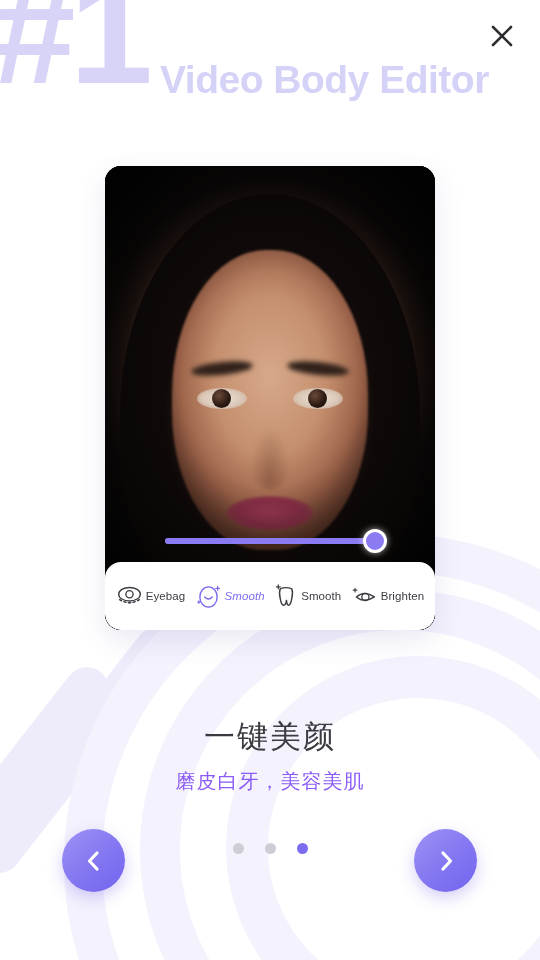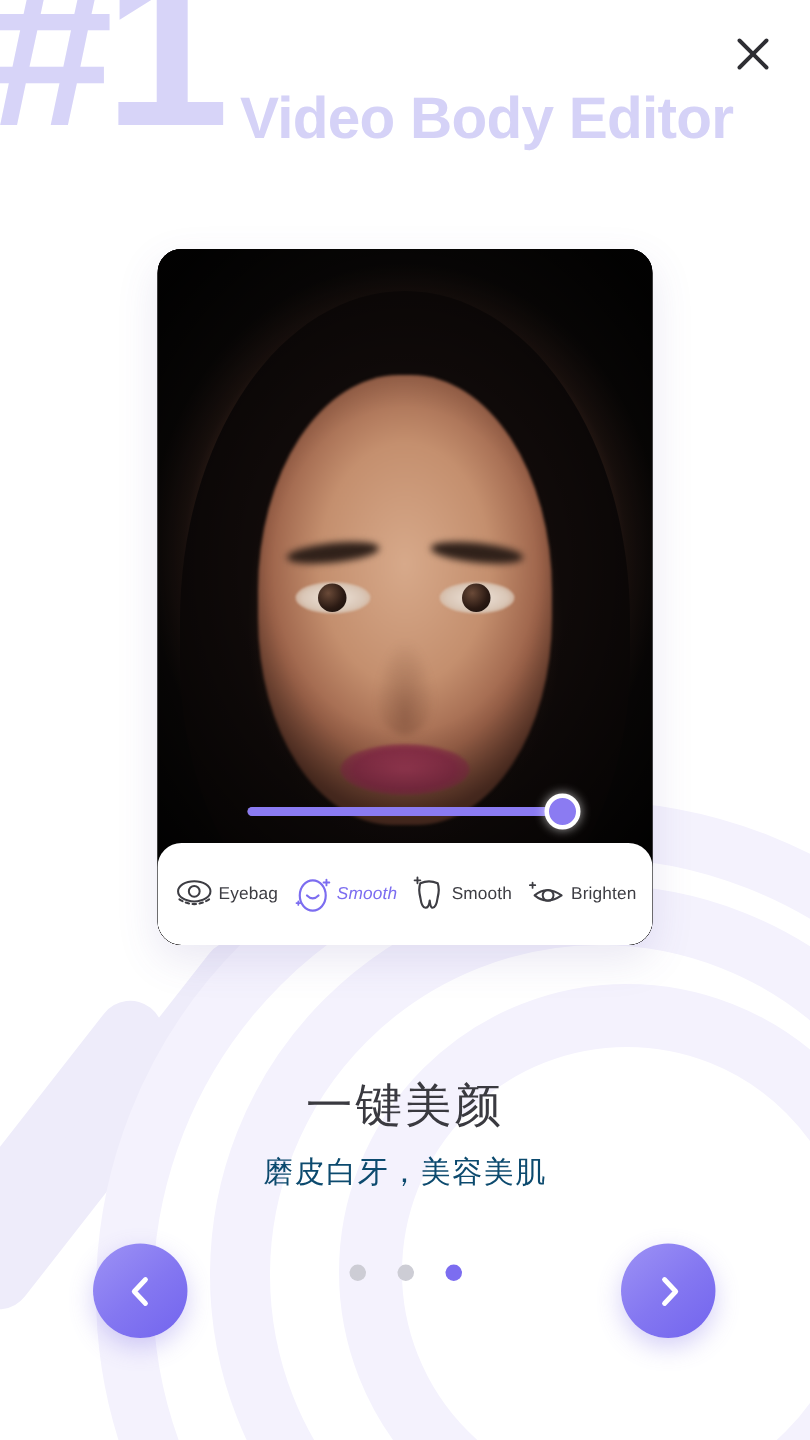--- a/index.html
+++ b/index.html
@@ -208,21 +208,21 @@
     font-weight: normal;
     color: #3a3a40;
     letter-spacing: 2px;
   }
   .caption-sub {
     position: absolute;
     left: 0; right: 0;
     top: 768px;
     text-align: center;
     font-size: 20px;
-    color: #0c4a6e;
+    color: #8b5cf6;
     letter-spacing: 1px;
   }
 
   
   .nav-btn {
     position: absolute;
     top: 829px;
     width: 63px;
     height: 63px;
     border-radius: 50%;

